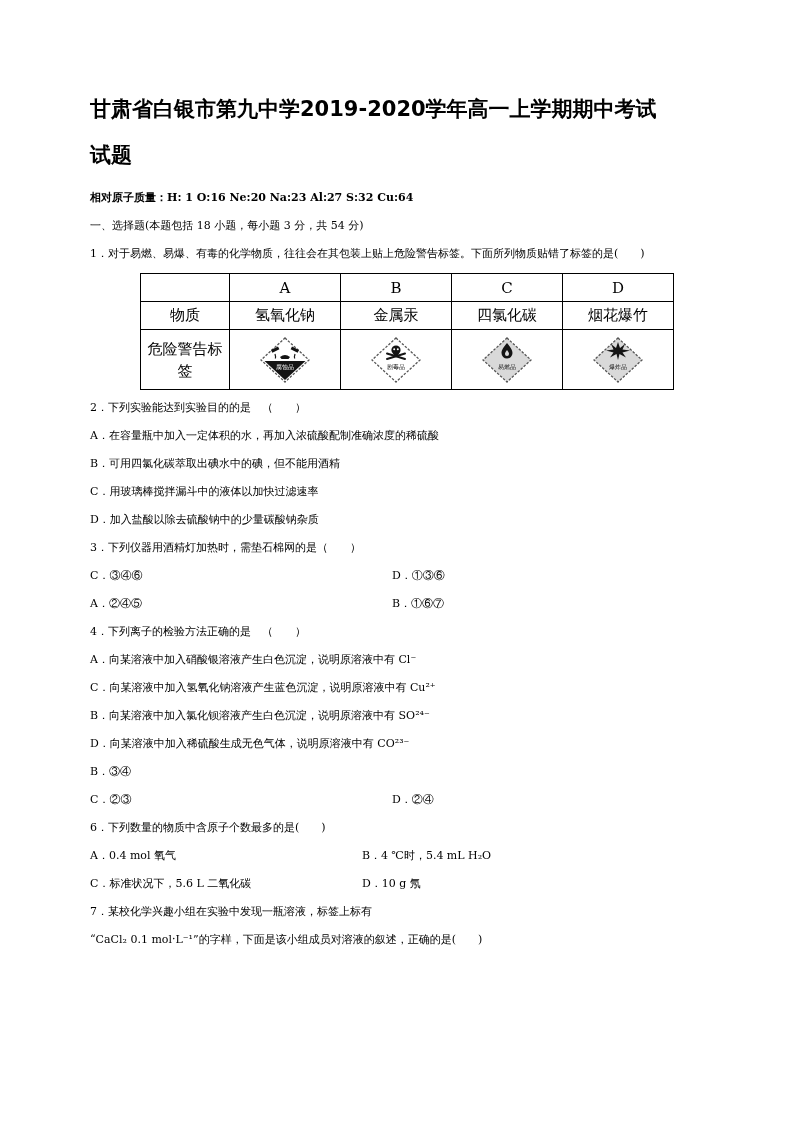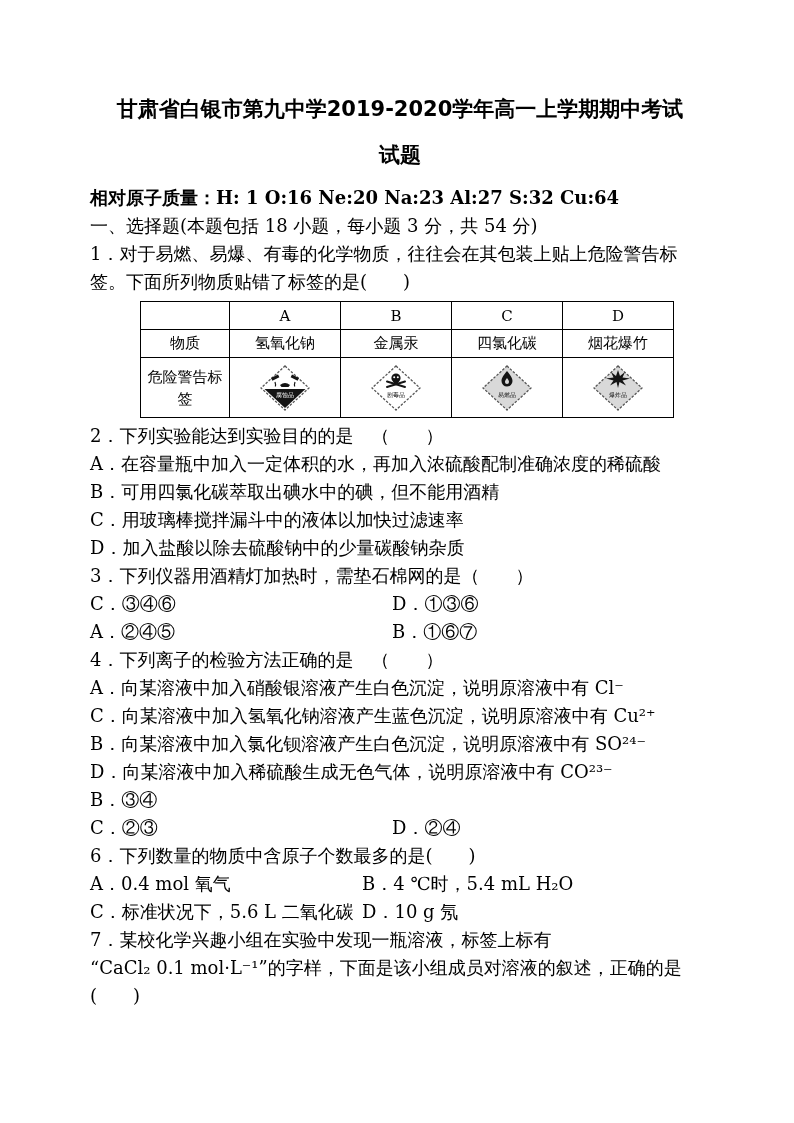--- a/index.html
+++ b/index.html
@@ -11,26 +11,26 @@
     background: #ffffff;
     box-sizing: border-box;
     padding: 86px 84px 0 90px;
     font-family: "DejaVu Serif", "Liberation Serif", serif;
     color: #000000;
     overflow: hidden;
   }
   .title {
     font-size: 21px;
     font-weight: bold;
-    text-align: center;
+    text-align: left;
     line-height: 46px;
     font-family: "DejaVu Sans", "Liberation Sans", sans-serif;
   }
   .bline {
-    font-size: 18px;
+    font-size: 11px;
     line-height: 28px;
   }
   .bold { font-weight: bold; }
   .opt-row { display: flex; }
   .opt-row .col1 { width: 302px; flex: 0 0 302px; }
   .opt-row .col1.narrow { width: 272px; flex: 0 0 272px; }
   table.hazard {
     border-collapse: collapse;
     margin: 5px 0 4px 50px;
     table-layout: fixed;

